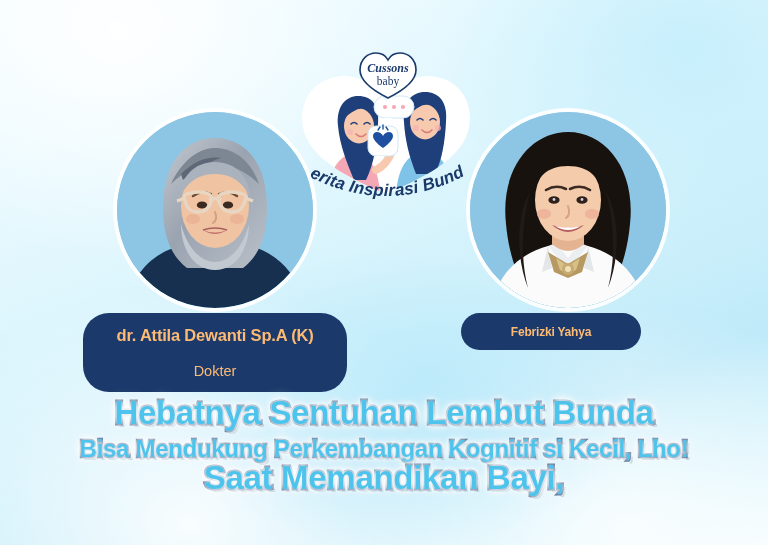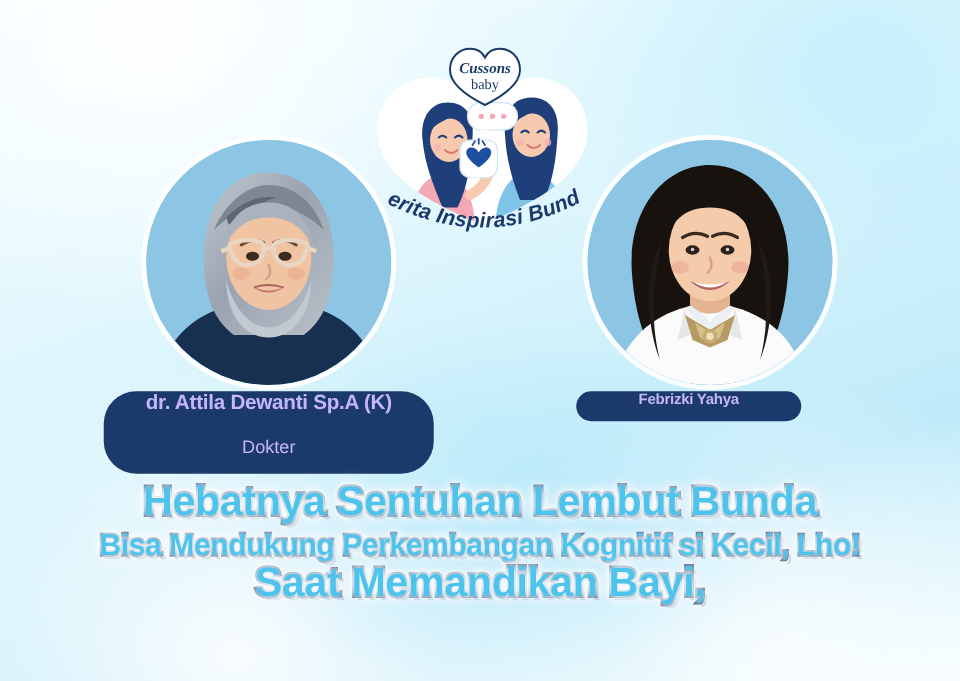--- a/index.html
+++ b/index.html
@@ -52,21 +52,21 @@
   }
   .wash-center {
     left: 170px; top: 250px; width: 460px; height: 300px;
     background: radial-gradient(closest-side, rgba(176,231,250,0.55), rgba(176,231,250,0));
   }
 
   
   #emblem {
     position: absolute;
     left: 288px;
-    top: 34px;
+    top: 48px;
     width: 196px;
     height: 162px;
   }
   #emblem svg { display: block; }
 
   
   .portrait {
     position: absolute;
     width: 196px;
     height: 196px;
@@ -78,22 +78,22 @@
   .portrait.left  { left: 117px; top: 112px; }
   .portrait.right { left: 470px; top: 112px; }
   .portrait svg { display: block; width: 196px; height: 196px; }
 
   
   .badge {
     position: absolute;
     background: #1b3a6b;
     border-radius: 26px;
     text-align: center;
-    padding: 0 22px 11px;
-    color: #c4b5fd;
+    padding: 13px 22px 11px;
+    color: #fdba74;
     box-sizing: border-box;
   }
   .badge.left  { left: 83px;  top: 313px; width: 264px; }
   .badge.right { left: 461px; top: 313px; width: 180px; }
   .badge-name {
     font-size: 16.5px;
     font-weight: bold;
     letter-spacing: -0.2px;
     line-height: 1.12;
     white-space: nowrap;
@@ -104,21 +104,21 @@
     font-weight: normal;
     line-height: 1.25;
     margin-top: 18px;
   }
 
   
   #headline {
     position: absolute;
     left: 0;
     right: 0;
-    top: 384px;
+    top: 396px;
     text-align: center;
     user-select: none;
   }
   .hl {
     display: block;
     font-weight: bold;
     color: #4ec4ec;
     letter-spacing: -0.3px;
     line-height: 1.0;
     -webkit-text-stroke: 3.2px #1b3a6b;

